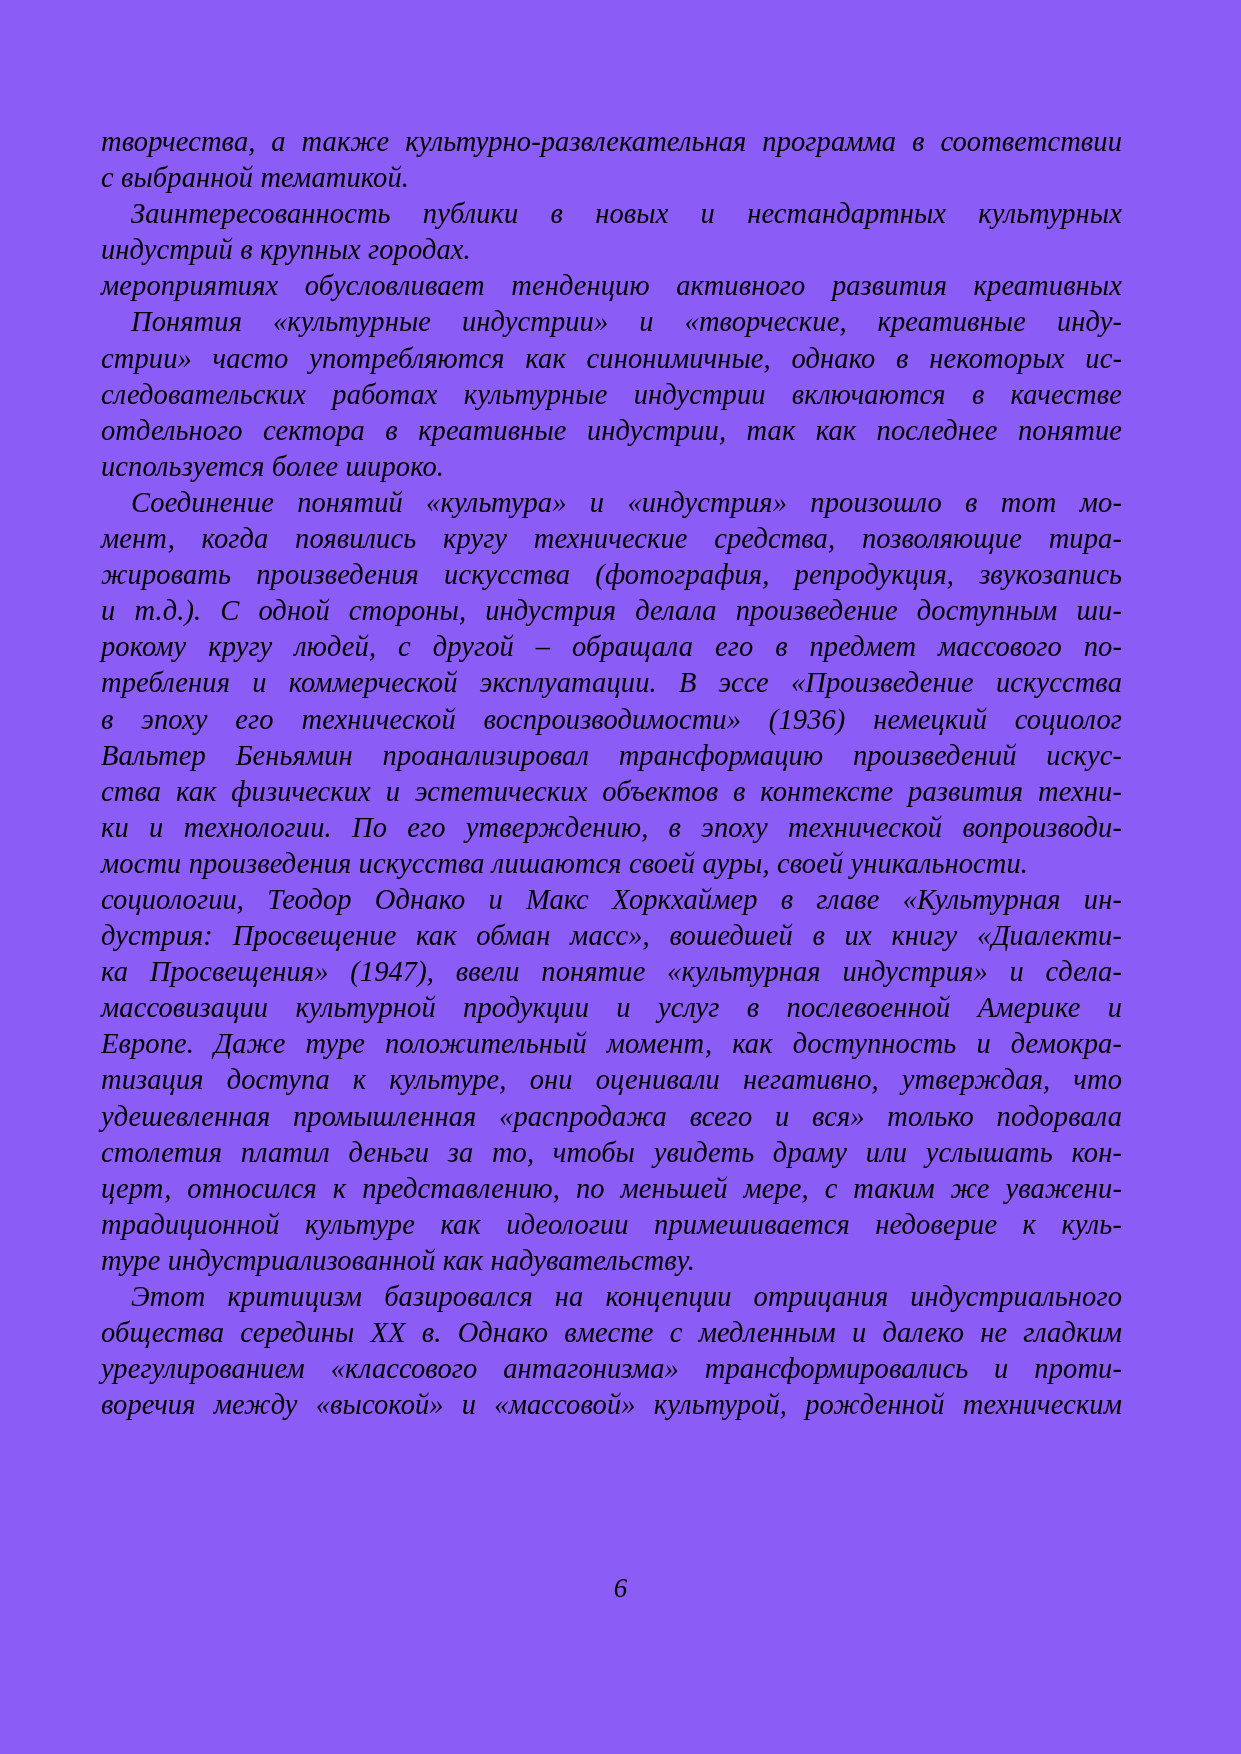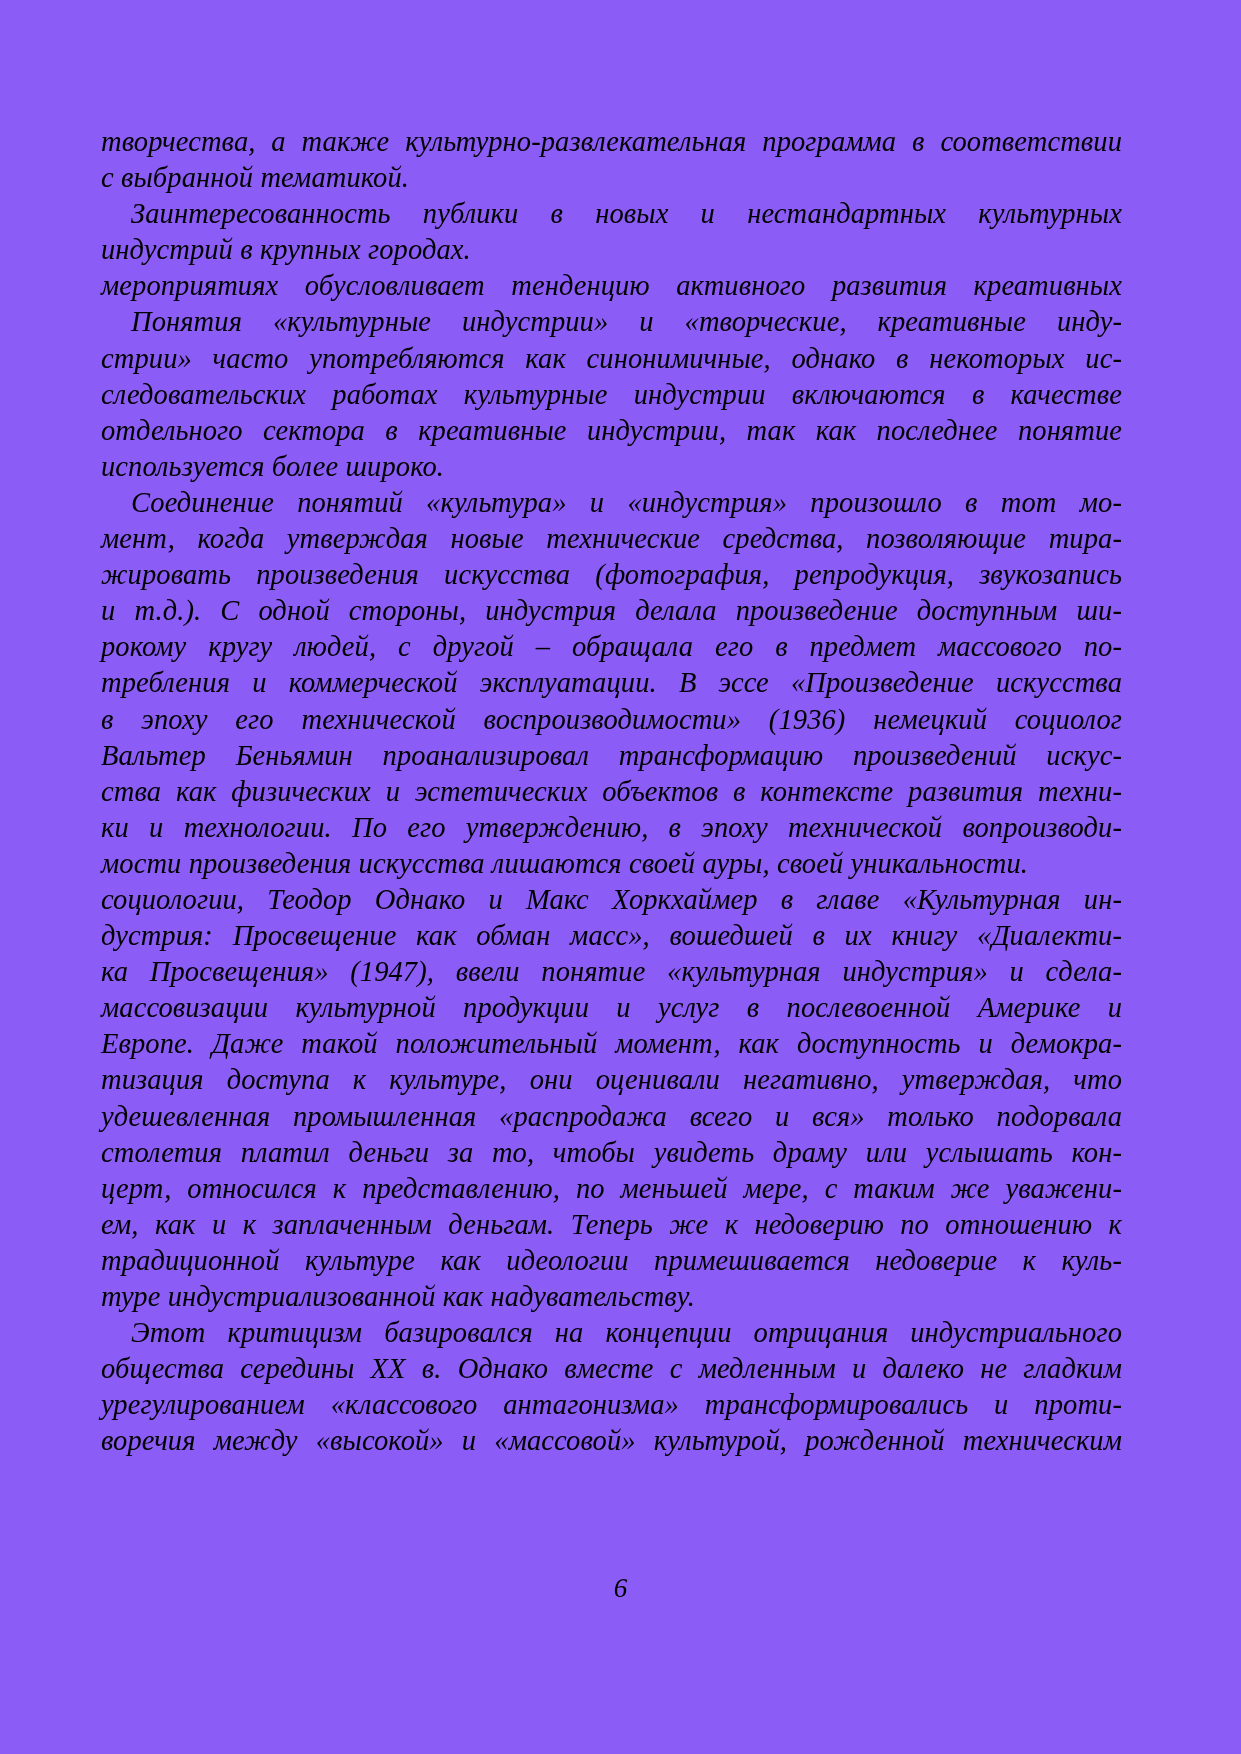--- a/index.html
+++ b/index.html
@@ -68,42 +68,41 @@
       </p>
       <p class="paragraph">
         <span class="line indent">Понятия «культурные индустрии» и «творческие, креативные инду-</span>
         <span class="line">стрии» часто употребляются как синонимичные, однако в некоторых ис-</span>
         <span class="line">следовательских работах культурные индустрии включаются в качестве</span>
         <span class="line">отдельного сектора в креативные индустрии, так как последнее понятие</span>
         <span class="line last">используется более широко.</span>
       </p>
       <p class="paragraph">
         <span class="line indent">Соединение понятий «культура» и «индустрия» произошло в тот мо-</span>
-        <span class="line">мент, когда утверждая новые технические средства, позволяющие тира-</span>
+        <span class="line">мент, когда появились кругу технические средства, позволяющие тира-</span>
         <span class="line">жировать произведения искусства (фотография, репродукция, звукозапись</span>
         <span class="line">и т.д.). С одной стороны, индустрия делала произведение доступным ши-</span>
         <span class="line">рокому кругу людей, с другой – обращала его в предмет массового по-</span>
         <span class="line">требления и коммерческой эксплуатации. В эссе «Произведение искусства</span>
         <span class="line">в эпоху его технической воспроизводимости» (1936) немецкий социолог</span>
         <span class="line">Вальтер Беньямин проанализировал трансформацию произведений искус-</span>
         <span class="line">ства как физических и эстетических объектов в контексте развития техни-</span>
         <span class="line">ки и технологии. По его утверждению, в эпоху технической вопроизводи-</span>
         <span class="line last">мости произведения искусства лишаются своей ауры, своей уникальности.</span>
       </p>
       <p class="paragraph">
         <span class="line">социологии, Теодор Однако и Макс Хоркхаймер в главе «Культурная ин-</span>
         <span class="line">дустрия: Просвещение как обман масс», вошедшей в их книгу «Диалекти-</span>
         <span class="line">ка Просвещения» (1947), ввели понятие «культурная индустрия» и сдела-</span>
         <span class="line">массовизации культурной продукции и услуг в послевоенной Америке и</span>
-        <span class="line">Европе. Даже такой положительный момент, как доступность и демокра-</span>
+        <span class="line">Европе. Даже туре положительный момент, как доступность и демокра-</span>
         <span class="line">тизация доступа к культуре, они оценивали негативно, утверждая, что</span>
         <span class="line">удешевленная промышленная «распродажа всего и вся» только подорвала</span>
         <span class="line">столетия платил деньги за то, чтобы увидеть драму или услышать кон-</span>
         <span class="line">церт, относился к представлению, по меньшей мере, с таким же уважени-</span>
-        <span class="line">ем, как и к заплаченным деньгам. Теперь же к недоверию по отношению к</span>
         <span class="line">традиционной культуре как идеологии примешивается недоверие к куль-</span>
         <span class="line last">туре индустриализованной как надувательству.</span>
       </p>
       <p class="paragraph">
         <span class="line indent">Этот критицизм базировался на концепции отрицания индустриального</span>
         <span class="line">общества середины ХХ в. Однако вместе с медленным и далеко не гладким</span>
         <span class="line">урегулированием «классового антагонизма» трансформировались и проти-</span>
         <span class="line">воречия между «высокой» и «массовой» культурой, рожденной техническим</span>
       </p>
     </main>

